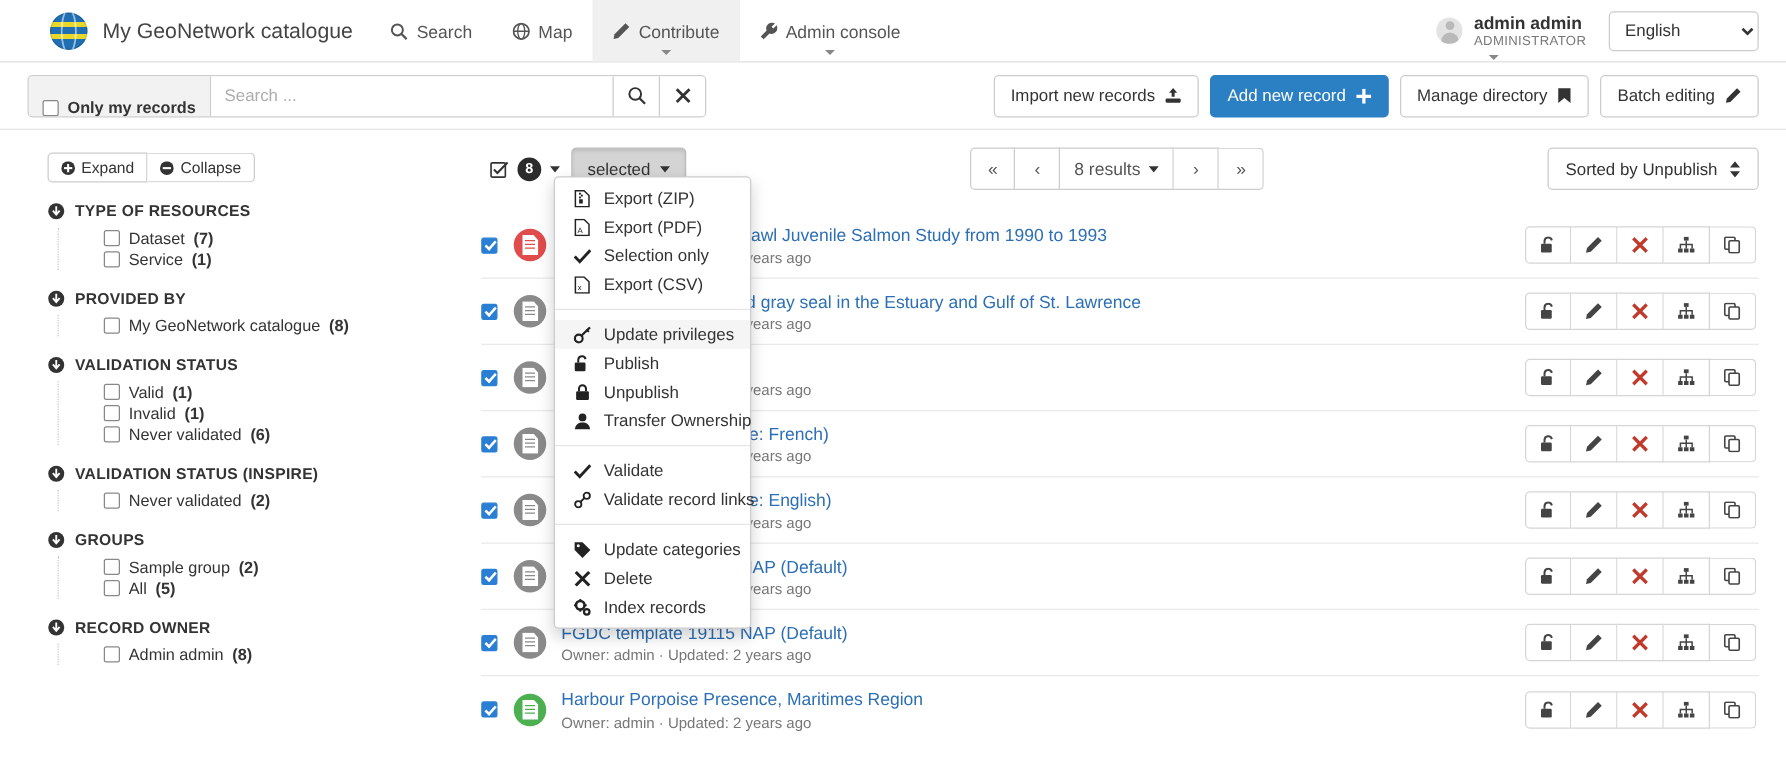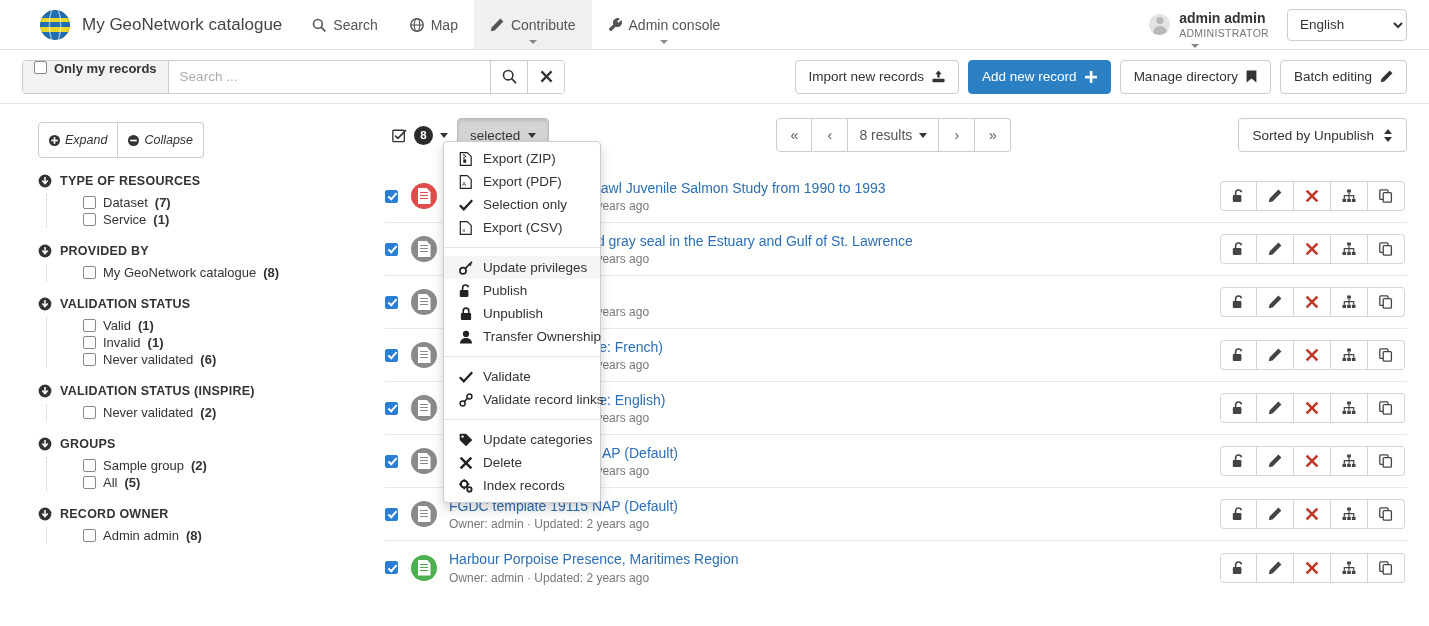--- a/index.html
+++ b/index.html
@@ -110,21 +110,21 @@
   }
   .search-group {
     display: flex; align-items: stretch;
     height: 34px;
     border: 1px solid #ccc;
     border-radius: 4px;
     overflow: hidden;
     width: 543px;
   }
   .only-my {
-    display: flex; align-items: flex-start; gap: 7px;
+    display: flex; align-items: flex-end; gap: 7px;
     background: #f2f2f2;
     border-right: 1px solid #ccc;
     padding: 0 11px;
     font-weight: bold; font-size: 13px; color: #333;
     white-space: nowrap;
     cursor: pointer;
   }
   .cb {
     appearance: none; -webkit-appearance:none;
     width: 13px; height: 13px;
@@ -159,21 +159,21 @@
     display: inline-flex; align-items: center; gap: 8px;
     cursor: pointer; white-space: nowrap;
   }
   .btn-primary { background: #2b7fc3; border-color: #2b7fc3; color: #fff; }
 
   
   .main { display: flex; height: calc(626px - 50px - 54px); }
 
   .sidebar { width: 365px; padding: 18px 0 0 38px; flex: none; }
   .grp-btns { display: flex; }
-  .grp-btns .btn { height: 36px; font-size: 12.5px; padding: 0 10px; border-radius: 0; gap:5px;font-style:italic; }
+  .grp-btns .btn { height: 24px; font-size: 12.5px; padding: 0 10px; border-radius: 0; gap:5px; }
   .grp-btns .btn:first-child { border-radius: 4px 0 0 4px; }
   .grp-btns .btn:last-child { border-radius: 0 4px 4px 0; border-left: none; }
 
   .facet { margin-top: 16px; }
   .facet-title {
     display: flex; align-items: center; gap: 8px;
     font-size: 12.5px; font-weight: bold; color: #333;
     letter-spacing: .25px; text-transform: uppercase;
     cursor: pointer;
   }

